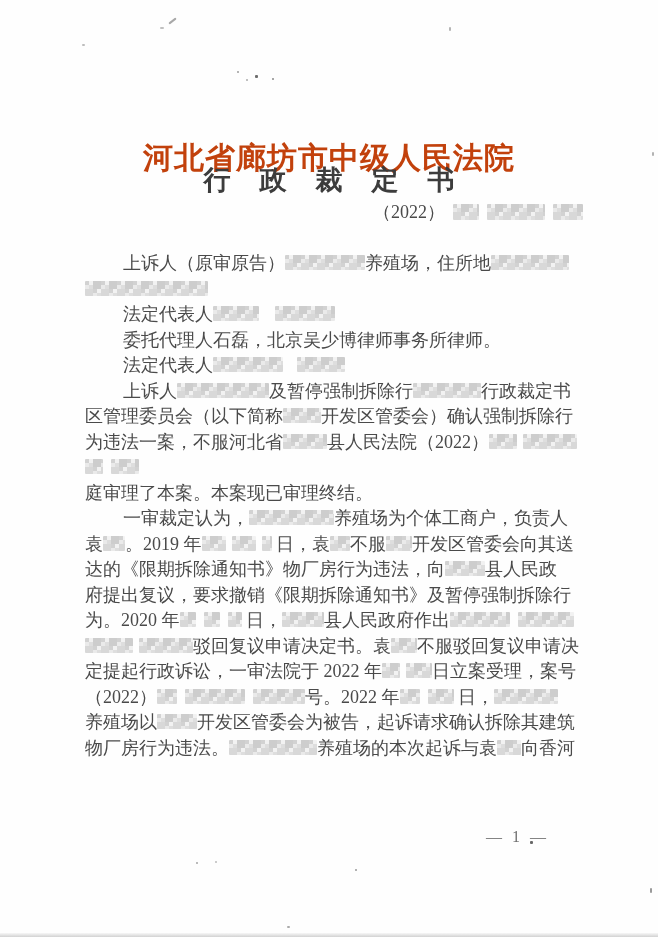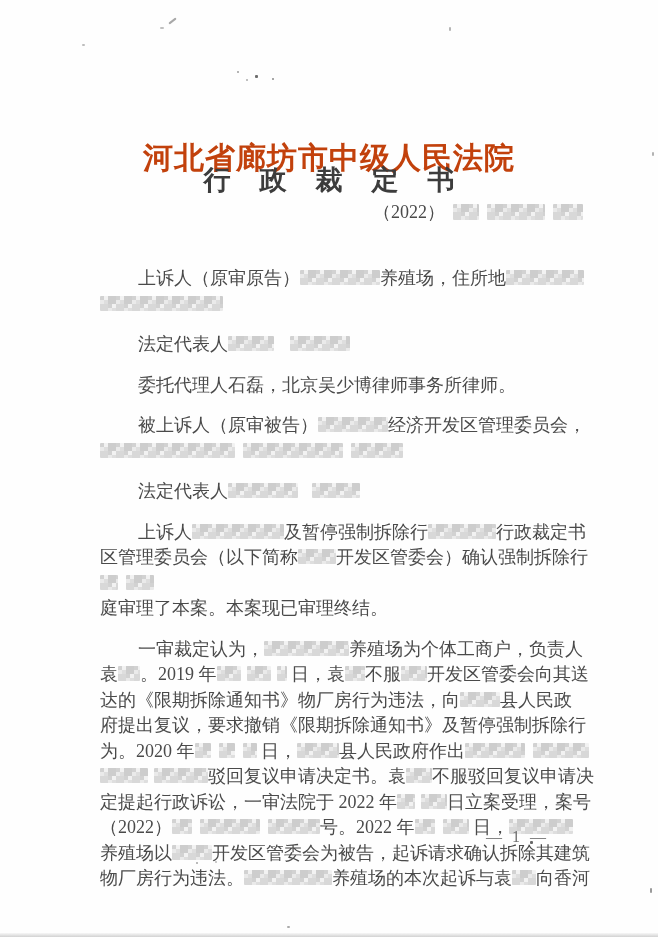--- a/index.html
+++ b/index.html
@@ -25,21 +25,21 @@
   .doc-type span{letter-spacing:29px;padding-left:29px;}
   .case-line{
     position:absolute;top:200px;left:373px;
     font-size:18px;color:#4a4a4a;white-space:nowrap;
     display:flex;align-items:center;
   }
   .body-text{
     position:absolute;top:251px;left:85px;width:505px;
     font-size:18px;line-height:25.5px;color:#4a4a4a;
   }
-  .para{margin:15px;}
+  .para{margin:0;}
   .line{white-space:nowrap;height:25.5px;}
   .line.indent{padding-left:38px;}
   .redact{
     display:inline-block;height:15px;vertical-align:-1px;border-radius:1px;
     background-color:#e3e3e3;
     background-image:
       conic-gradient(at 50% 50%, #cdcdcd 25%, transparent 0 50%, #d8d8d8 0 75%, transparent 0),
       conic-gradient(at 50% 50%, #f2f2f2 25%, #dedede 0 50%, #eaeaea 0 75%, #d2d2d2 0);
     background-size:16px 16px, 8px 8px;
   }
@@ -79,29 +79,26 @@
         <div class="line indent"><span class="t">上诉人（原审原告）</span><span class="redact" style="width: 80px;"></span><span class="t">养殖场，住所地</span><span class="redact" style="width: 78px;"></span></div>
         <div class="line"><span class="redact" style="width: 123px;"></span></div>
       </div>
       <div class="para">
         <div class="line indent"><span class="t">法定代表人</span><span class="redact" style="width: 46px;"></span><span class="gap" style="width: 16px;"></span><span class="redact" style="width: 60px;"></span></div>
       </div>
       <div class="para">
         <div class="line indent"><span class="t">委托代理人石磊，北京吴少博律师事务所律师。</span></div>
       </div>
       <div class="para">
-        <div class="line indent"><span class="t">被上诉人（原审被告）</span><span class="redact" style="width: 70px;"></span><span class="t">经济开发区管理委员会，</span></div>
-        <div class="line"><span class="redact" style="width: 135px;"></span><span class="gap" style="width: 8px;"></span><span class="redact" style="width: 100px;"></span><span class="gap" style="width: 8px;"></span><span class="redact" style="width: 52px;"></span></div>
-      </div>
-      <div class="para">
         <div class="line indent"><span class="t">法定代表人</span><span class="redact" style="width: 70px;"></span><span class="gap" style="width: 14px;"></span><span class="redact" style="width: 48px;"></span></div>
       </div>
       <div class="para">
         <div class="line indent"><span class="t">上诉人</span><span class="redact" style="width: 92px;"></span><span class="t">及暂停强制拆除行</span><span class="redact" style="width: 68px;"></span><span class="t">行政裁定书</span></div>
         <div class="line"><span class="t">区管理委员会（以下简称</span><span class="redact" style="width: 38px;"></span><span class="t">开发区管委会）确认强制拆除行</span></div>
+        <div class="line"><span class="t">为违法一案，不服河北省</span><span class="redact" style="width: 44px;"></span><span class="t">县人民法院（2022）</span><span class="redact" style="width: 28px;"></span><span class="gap" style="width: 6px;"></span><span class="redact" style="width: 54px;"></span></div>
         <div class="line"><span class="redact" style="width: 18px;"></span><span class="gap" style="width: 8px;"></span><span class="redact" style="width: 28px;"></span></div>
         <div class="line"><span class="t">庭审理了本案。本案现已审理终结。</span></div>
       </div>
       <div class="para">
         <div class="line indent"><span class="t">一审裁定认为，</span><span class="redact" style="width: 85px;"></span><span class="t">养殖场为个体工商户，负责人</span></div>
         <div class="line"><span class="t">袁</span><span class="redact" style="width: 22px;"></span><span class="t">。2019 年</span><span class="redact" style="width: 24px;"></span><span class="gap" style="width: 6px;"></span><span class="redact" style="width: 24px;"></span><span class="gap" style="width: 6px;"></span><span class="redact" style="width: 10px;"></span><span class="t"> 日，袁</span><span class="redact" style="width: 20px;"></span><span class="t">不服</span><span class="redact" style="width: 26px;"></span><span class="t">开发区管委会向其送</span></div>
         <div class="line"><span class="t">达的《限期拆除通知书》物厂房行为违法，向</span><span class="redact" style="width: 40px;"></span><span class="t">县人民政</span></div>
         <div class="line"><span class="t">府提出复议，要求撤销《限期拆除通知书》及暂停强制拆除行</span></div>
         <div class="line"><span class="t">为。2020 年</span><span class="redact" style="width: 16px;"></span><span class="gap" style="width: 8px;"></span><span class="redact" style="width: 16px;"></span><span class="gap" style="width: 8px;"></span><span class="redact" style="width: 14px;"></span><span class="t"> 日，</span><span class="redact" style="width: 42px;"></span><span class="t">县人民政府作出</span><span class="redact" style="width: 60px;"></span><span class="gap" style="width: 8px;"></span><span class="redact" style="width: 56px;"></span></div>
         <div class="line"><span class="redact" style="width: 48px;"></span><span class="gap" style="width: 6px;"></span><span class="redact" style="width: 54px;"></span><span class="t">驳回复议申请决定书。袁</span><span class="redact" style="width: 26px;"></span><span class="t">不服驳回复议申请决</span></div>

